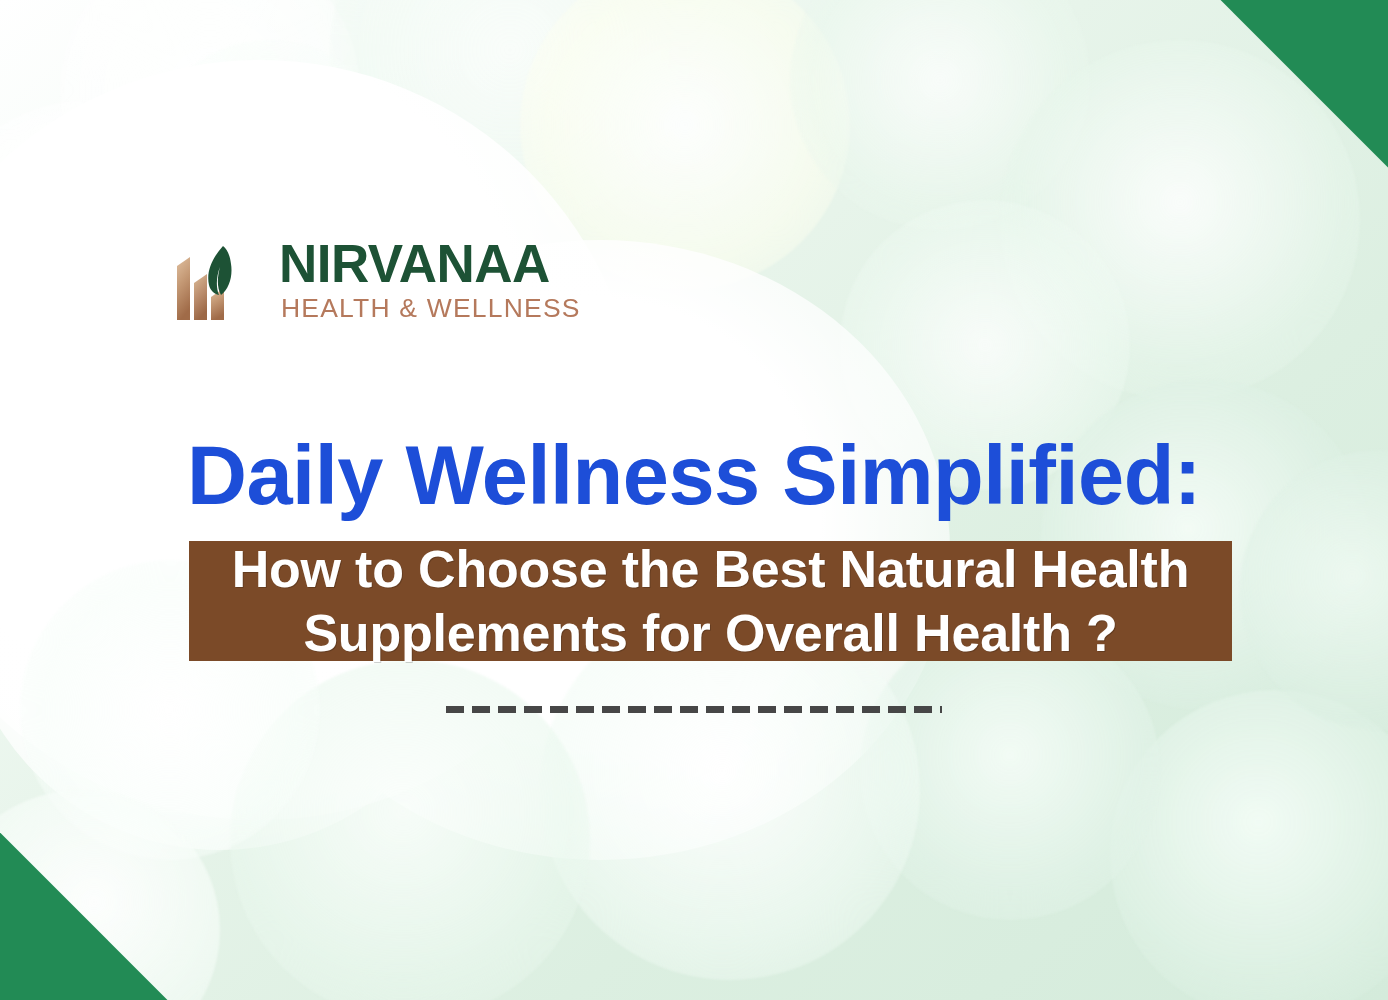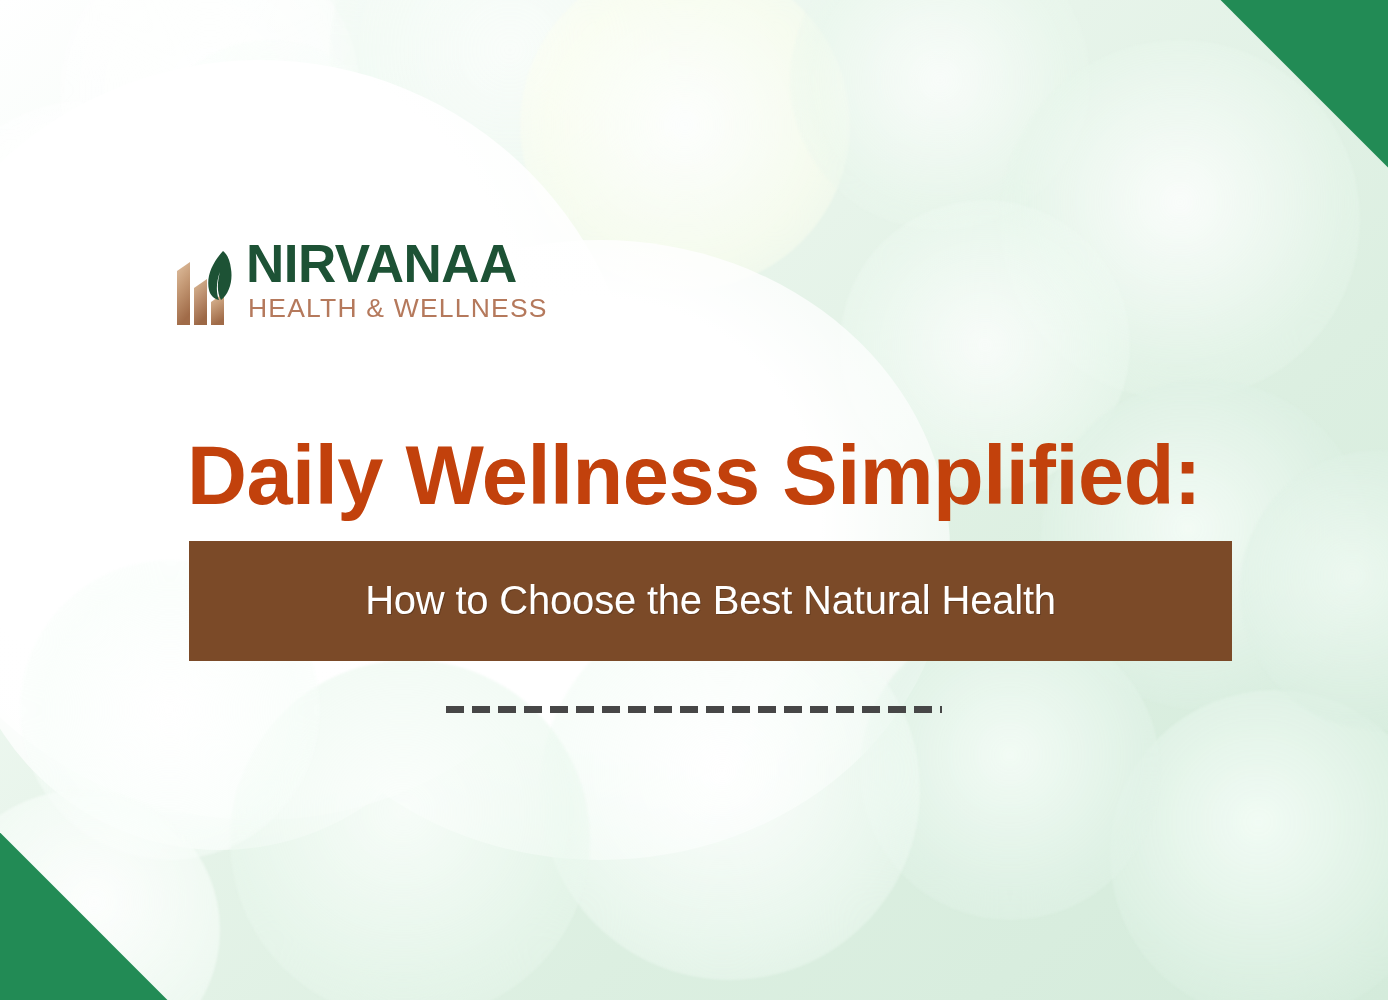--- a/index.html
+++ b/index.html
@@ -71,21 +71,22 @@
     transform: rotate(-45deg);
     transform-origin: 50% 50%;
   }
 
   
   .logo {
     position: absolute;
     left: 176px;
     top: 238px;
     display: flex;
-    align-items: flex-end;
+    align-items: center;
+    gap: 33px;
   }
   .logo-mark {
     width: 62px;
     height: 76px;
     margin-right: 8px;
     flex: none;
   }
   .logo-text { display: flex; flex-direction: column; }
   .logo-name {
     font-size: 53px;
@@ -107,42 +108,42 @@
 
   
   .headline {
     position: absolute;
     left: 0;
     top: 434px;
     width: 1388px;
     text-align: center;
     font-size: 83px;
     font-weight: bold;
-    color: #c2410c;
+    color: #1d4ed8;
     letter-spacing: -0.5px;
     line-height: 1.0;
   }
 
   
   .subtitle-box {
     position: absolute;
     left: 189px;
     top: 541px;
     width: 1043px;
     height: 120px;
     background: #7b4a28;
     display: flex;
     flex-direction: column;
     align-items: center;
     justify-content: center;
   }
   .subtitle-line {
     color: #ffffff;
-    font-size: 40px;
-    font-weight: normal;
+    font-size: 52px;
+    font-weight: bold;
     line-height: 1.24;
     letter-spacing: -0.2px;
     white-space: nowrap;
     text-shadow: 1px 1px 0 rgba(0,0,0,0.18);
   }
 
   
   .divider {
     position: absolute;
     left: 446px;
@@ -211,17 +212,18 @@
     <div class="logo-text">
       <div class="logo-name">NIRVANAA</div>
       <div class="logo-tag">HEALTH &amp; WELLNESS</div>
     </div>
   </div>
 
   <div class="headline">Daily Wellness Simplified:</div>
 
   <div class="subtitle-box">
     <div class="subtitle-line">How to Choose the Best Natural Health</div>
+    <div class="subtitle-line">Supplements for Overall Health ?</div>
   </div>
 
   <div class="divider"></div>
 
 </div>
 
 </body></html>

